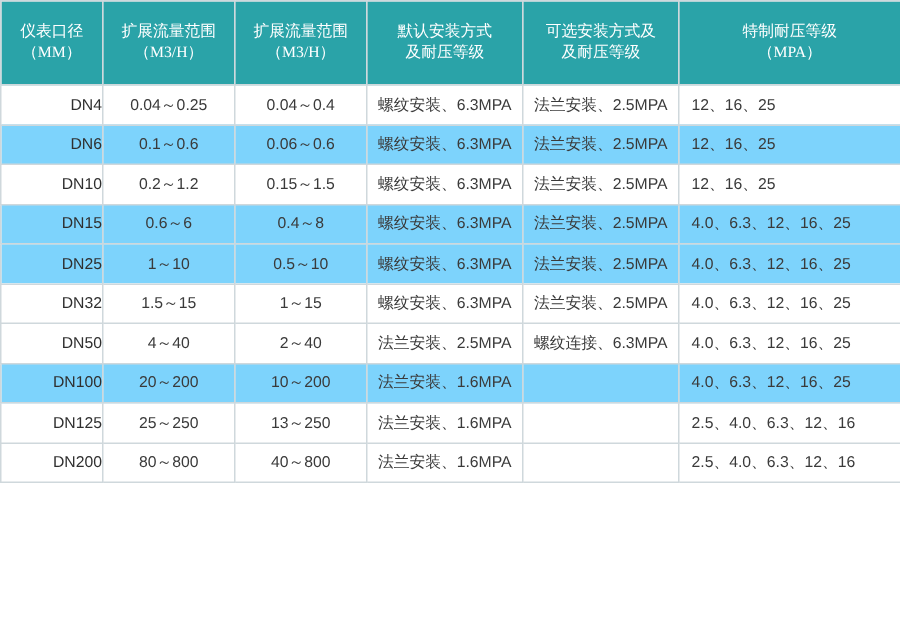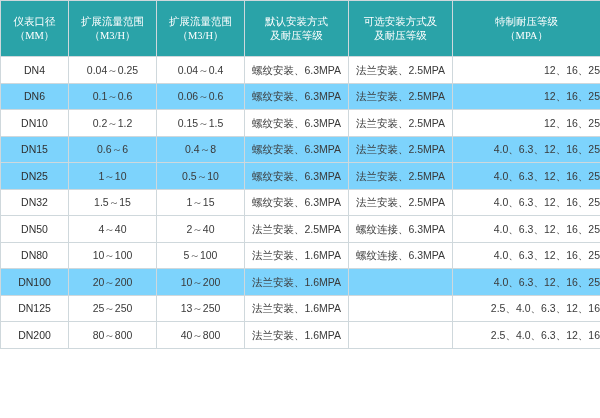--- a/index.html
+++ b/index.html
@@ -43,24 +43,25 @@
   tbody td {
     height: 26.5px;
     background: #ffffff;
     color: #3a3a3a;
   }
   tbody tr.alt td {
     background: #7dd3fc;
   }
   tbody td.col-name {
     color: #2f2f2f;
+    text-align: right;
   }
   tbody td.col-last {
     padding-left: 8px;
-    text-align: right;
+    text-align: left;
     margin-top: 28px;
   }
   col.c1 { width: 68px; }
   col.c2 { width: 88px; }
   col.c3 { width: 88px; }
   col.c4 { width: 104px; }
   col.c5 { width: 104px; }
   col.c6 { width: 148px; }
 </style>
 </head>
@@ -153,28 +154,20 @@
         <td class="col-last">4.0、6.3、12、16、25</td>
       </tr>
       <tr>
         <td class="col-name">DN50</td>
         <td>4～40</td>
         <td>2～40</td>
         <td>法兰安装、2.5MPA</td>
         <td>螺纹连接、6.3MPA</td>
         <td class="col-last">4.0、6.3、12、16、25</td>
       </tr>
-      <tr>
-        <td class="col-name">DN80</td>
-        <td>10～100</td>
-        <td>5～100</td>
-        <td>法兰安装、1.6MPA</td>
-        <td>螺纹连接、6.3MPA</td>
-        <td class="col-last">4.0、6.3、12、16、25</td>
-      </tr>
       <tr class="alt">
         <td class="col-name">DN100</td>
         <td>20～200</td>
         <td>10～200</td>
         <td>法兰安装、1.6MPA</td>
         <td></td>
         <td class="col-last">4.0、6.3、12、16、25</td>
       </tr>
       <tr>
         <td class="col-name">DN125</td>

